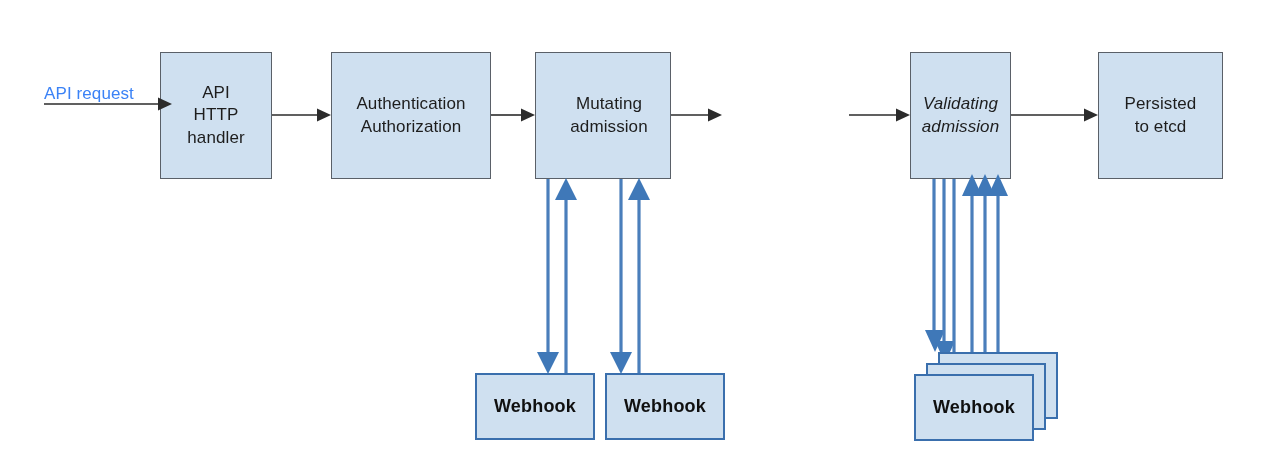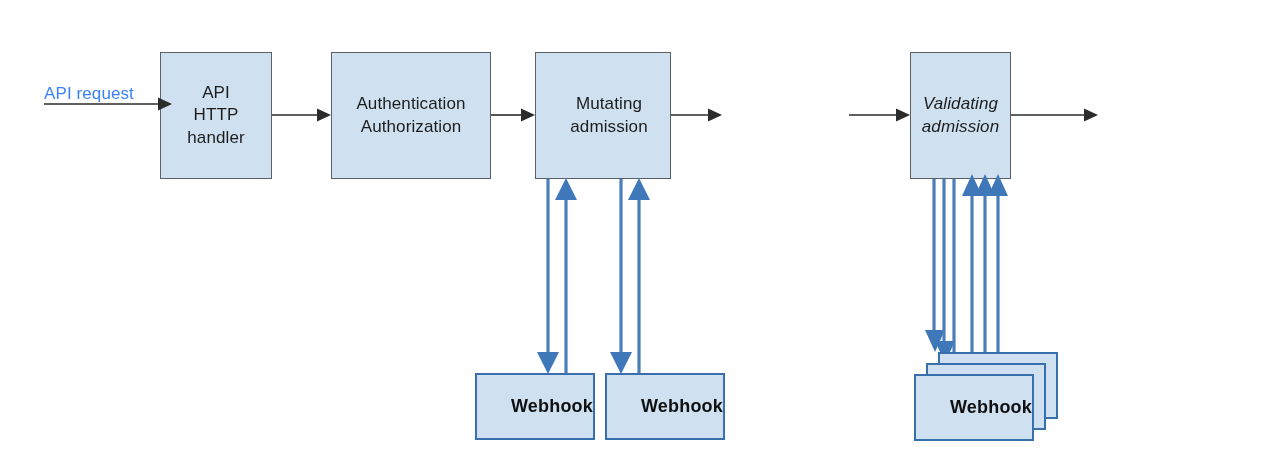--- a/index.html
+++ b/index.html
@@ -22,21 +22,21 @@
   }
   .node span{display:block;}
 
   .webhook{
     position:absolute;
     background:#cfe0f0;
     border:2px solid #3a6fad;
     box-sizing:border-box;
     display:flex;
     align-items:center;
-    justify-content:flex-end;
+    justify-content:center;
     color:#101010;
     font-size:18px;
     font-weight:700;
     letter-spacing:.2px;
   }
   .webhook.ghost{z-index:1;}
 
   .edge-label{
     position:absolute;
     font-size:17px;
@@ -81,20 +81,26 @@
   </div>
 
 
   <div class="node" style="left:910px; top:52px; width:101px; height:127px;font-style:italic;">
     <div>
       <span>Validating</span>
       <span>admission</span>
     </div>
   </div>
 
+  <div class="node" style="left:1098px; top:52px; width:125px; height:127px;">
+    <div>
+      <span>Persisted</span>
+      <span>to etcd</span>
+    </div>
+  </div>
 
   <div class="webhook ghost" style="left:938px; top:352px; width:120px; height:67px;">
     <span></span>
   </div>
   <div class="webhook ghost" style="left:926px; top:363px; width:120px; height:67px;">
     <span></span>
   </div>
 
   <svg class="overlay">
 

